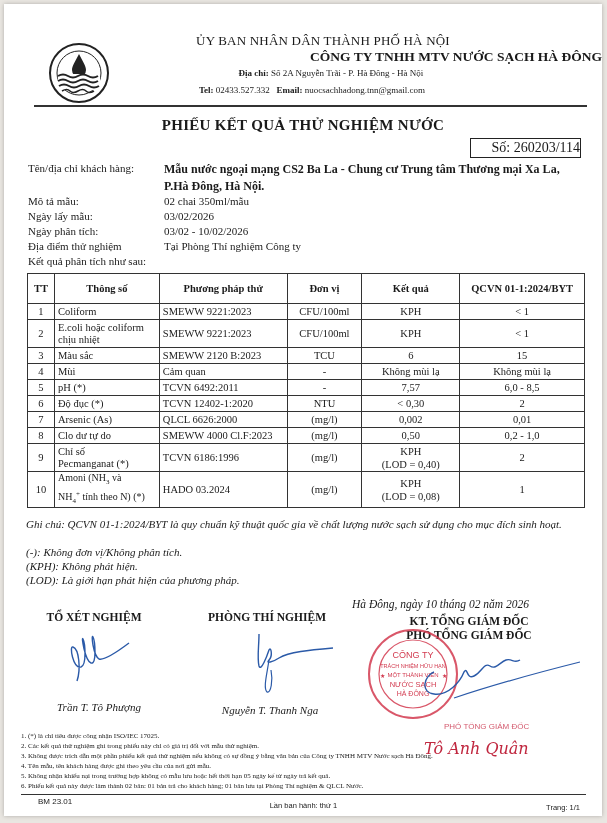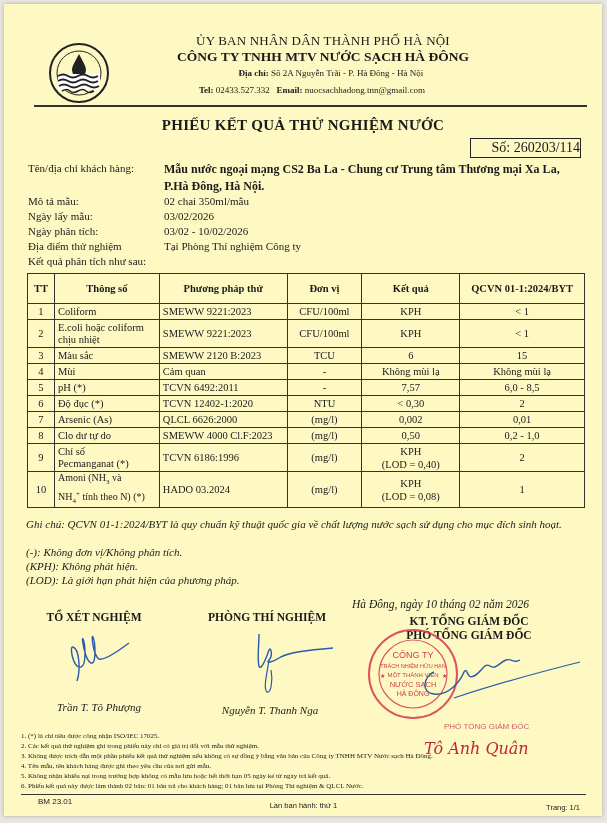--- a/index.html
+++ b/index.html
@@ -1,26 +1,26 @@
 <!DOCTYPE html>
 <html><head>
 <meta charset="utf-8">
 <style>
   * { box-sizing: border-box; margin: 0; padding: 0; }
   html, body { width: 607px; height: 823px; background: #e9e6e1; overflow: hidden; }
   body { font-family: "Liberation Serif", "DejaVu Serif", serif; color: #1a1a1a; position: relative; }
   .page {
     position: absolute; left: 4px; top: 4px; width: 598px; height: 812px;
-    background: #fef9c3; box-shadow: 0 0 4px rgba(0,0,0,0.25);
+    background: #ffffff; box-shadow: 0 0 4px rgba(0,0,0,0.25);
   }
   .abs { position: absolute; }
   
   .logo { left: 44px; top: 38px; width: 62px; height: 62px; }
   .hdr-gov { left: 0; width: 598px; top: 29px; text-align: center; font-size: 13px; letter-spacing: 0.2px; padding-left: 40px; }
-  .hdr-co { left: 0; width: 598px; top: 45px; text-align: center; font-size: 13.5px; font-weight: bold; padding-left: 40px; }
+  .hdr-co { left: 0; width: 598px; top: 45px; text-align: right; font-size: 13.5px; font-weight: bold; padding-left: 40px; }
   .hdr-addr { left: 0; width: 598px; top: 64px; text-align: center; font-size: 9px; padding-left: 40px; margin-left: 8px; }
   .hdr-addr b, .hdr-tel b { font-weight: bold; }
   .hdr-tel { left: 0; width: 598px; top: 81px; text-align: center; font-size: 9px; padding-left: 18px; }
   .hdr-rule { left: 30px; top: 101px; width: 553px; height: 2px; background: #333; }
   .title { left: 0; width: 598px; top: 113px; text-align: center; font-size: 15px; font-weight: bold; letter-spacing: 0.3px; }
   .so-box { left: 466px; top: 134px; width: 111px; height: 20px; border: 1.5px solid #222; font-size: 14px; text-align: right; line-height: 17px; }
   
   .info-label { left: 24px; font-size: 11px; }
   .info-val { left: 160px; font-size: 11px; }
   .info-val.bold { font-weight: bold; font-size: 12px; line-height: 17px; width: 420px; }

